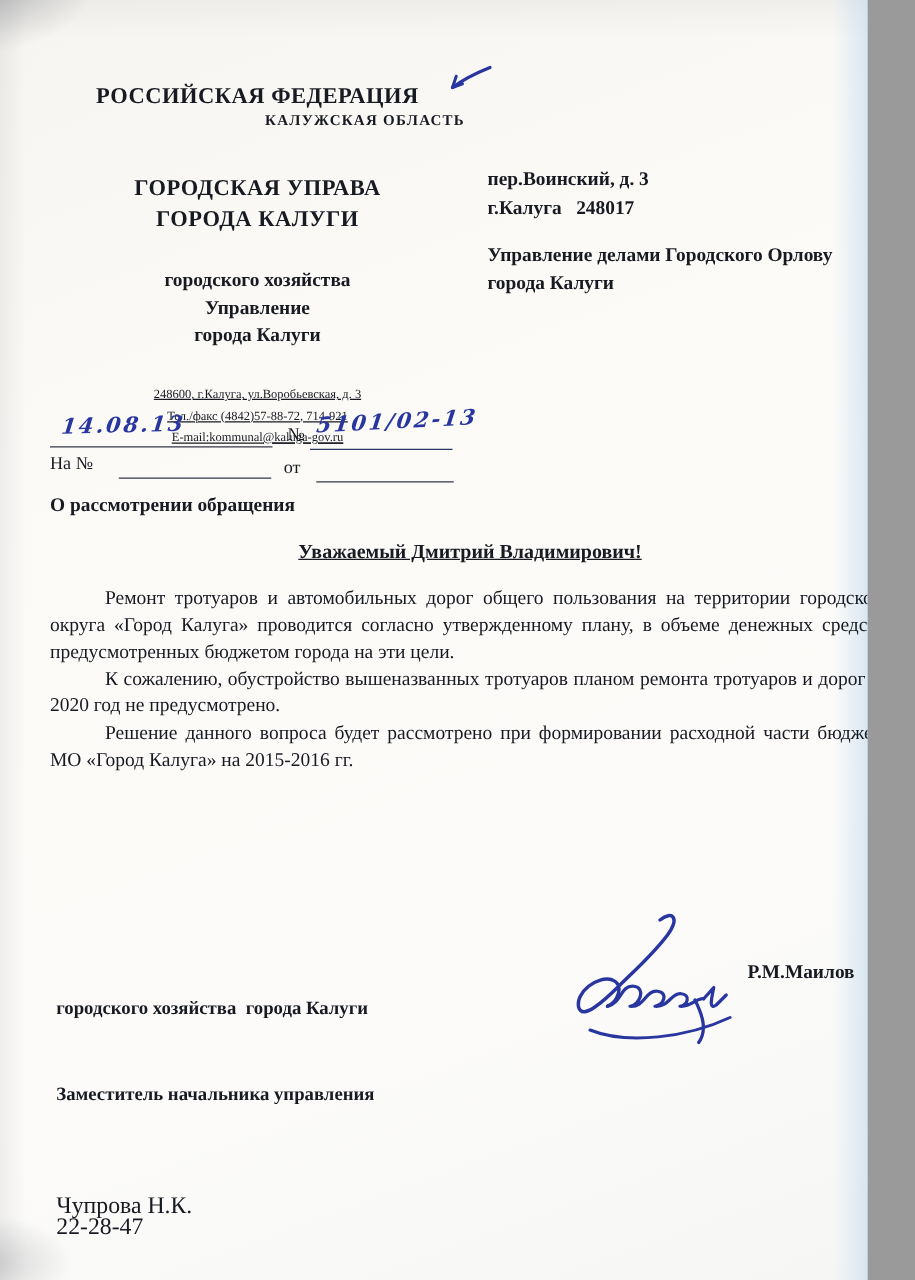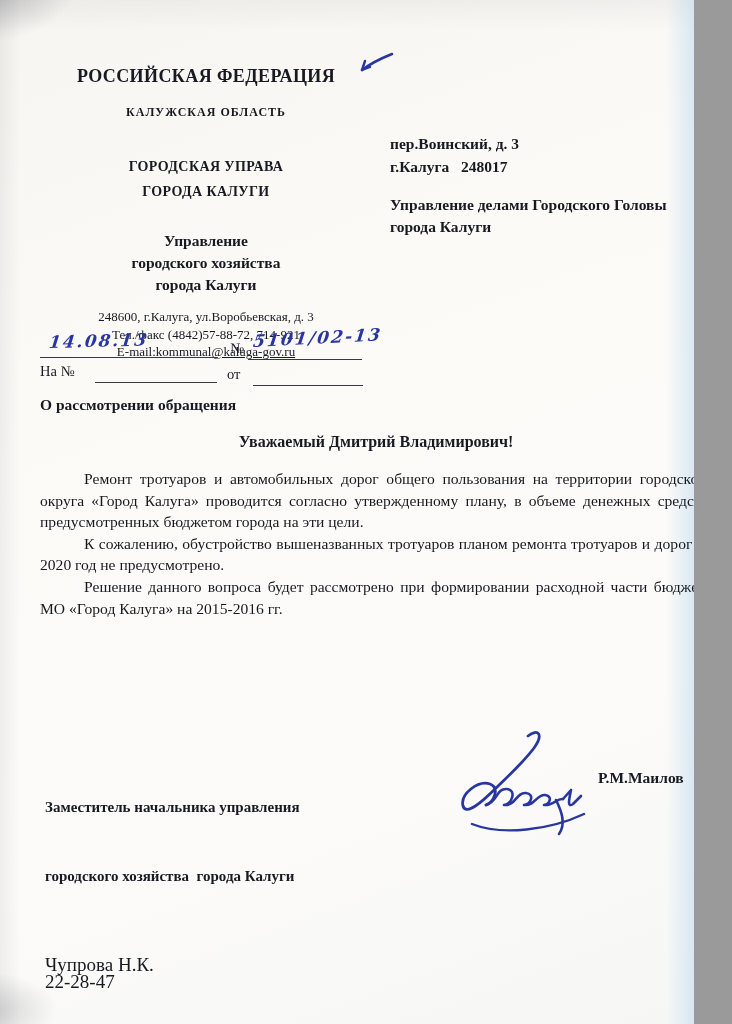--- a/index.html
+++ b/index.html
@@ -13,39 +13,39 @@
       linear-gradient(180deg, rgba(150,152,158,.10), rgba(150,152,158,0) 3%),
       linear-gradient(160deg,#f6f5f1 0%,#fbfaf7 30%,#fcfbf9 70%,#f6f7f5 100%);
     font-family:"Liberation Serif","DejaVu Serif",serif;
     color:#181a22;
   }
   .abs{position:absolute;}
   .b{font-weight:bold;}
   
   .lh-left{left:40px;top:66px;width:332px;text-align:center;}
   .lh-country{font-size:18px;letter-spacing:.4px;}
-  .lh-region{font-size:12px;letter-spacing:1px;margin-top:18px;}
-  .lh-org{margin-top:34px;font-size:14px;line-height:25px;letter-spacing:.4px;}
+  .lh-region{font-size:12px;letter-spacing:1px;margin-top:2px;text-align:right;}
+  .lh-org{margin-top:34px;font-size:18px;line-height:25px;letter-spacing:.4px;}
   .lh-dept{margin-top:26px;font-size:15.5px;line-height:22px;}
-  .lh-contact{margin-top:12px;font-size:13px;line-height:17.5px;font-weight:normal;}
+  .lh-contact{margin-top:27px;font-size:10px;line-height:17.5px;font-weight:normal;text-decoration:underline;}
   .addr{left:390px;top:70px;width:330px;font-size:15.5px;}
   .addr .name{font-size:16px;}
   .addr .street{margin-top:62px;line-height:23px;white-space:pre-wrap;}
   .addr .org{margin-top:16px;line-height:22px;}
   
   .hand{
     font-family:"DejaVu Serif",serif;font-style:italic;font-weight:600;
     color:#2936a0;letter-spacing:2px;font-size:17px;
     transform:skewX(-8deg) rotate(-1.5deg);transform-origin:left bottom;
   }
   .uline{border-bottom:1.6px solid #343947;height:0;}
   .uline-blue{border-bottom:1.6px solid #2c3664;height:0;}
   .reflabel{font-size:14.5px;}
   .subject{left:40px;top:396px;font-size:15.5px;}
-  .salutation{left:40px;top:433px;width:672px;text-align:center;font-size:16px;}
+  .salutation{left:40px;top:433px;width:672px;text-align:center;font-size:16px;text-decoration:underline;}
   .body-text{left:40px;top:468px;width:672px;font-size:15.6px;line-height:21.6px;text-align:justify;}
   .body-text p{margin:0;text-indent:44px;}
   .sig-title{left:45px;top:750px;font-size:15px;line-height:23px;white-space:pre-wrap;}
   .sig-name{left:598px;top:769px;font-size:15.5px;}
   .footer{left:45px;top:956px;font-size:19px;line-height:17px;font-weight:normal;}
   .ink{stroke:#2936a0;fill:none;stroke-linecap:round;stroke-linejoin:round;}
 </style>
 </head>
 <body>
 
@@ -57,35 +57,35 @@
   </svg>
 
   <div class="abs lh-left b">
     <div class="lh-country">РОССИЙСКАЯ ФЕДЕРАЦИЯ</div>
     <div class="lh-region">КАЛУЖСКАЯ ОБЛАСТЬ</div>
     <div class="lh-org">
       <div>ГОРОДСКАЯ УПРАВА</div>
       <div>ГОРОДА КАЛУГИ</div>
     </div>
     <div class="lh-dept">
+      <div>городского хозяйства</div>
       <div>Управление</div>
-      <div>городского хозяйства</div>
       <div>города Калуги</div>
     </div>
     <div class="lh-contact">
       <div>248600, г.Калуга, ул.Воробьевская, д. 3</div>
       <div>Тел./факс (4842)57-88-72, 714-921</div>
       <div><span>E-mail:kommunal</span><span style="text-decoration:underline;">@kaluga-gov.ru</span></div>
     </div>
   </div>
 
   <div class="abs addr b">
     <div class="street"><span>пер.Воинский, д. 3</span><br><span>г.Калуга   248017</span></div>
     <div class="org">
-      <div>Управление делами Городского Головы</div>
+      <div>Управление делами Городского Орлову</div>
       <div>города Калуги</div>
     </div>
   </div>
 
   <div class="abs hand" style="left:48px;top:332px;">14.08.13</div>
   <div class="abs uline" style="left:40px;top:357px;width:178px;"></div>
   <div class="abs reflabel" style="left:230px;top:340px;">№</div>
   <div class="abs hand" style="left:252px;top:331px;transform:skewX(-10deg) rotate(-3deg);">5101/02-13</div>
   <div class="abs uline-blue" style="left:248px;top:359px;width:114px;"></div>
   <div class="abs reflabel" style="left:40px;top:363px;">На №</div>
@@ -97,22 +97,22 @@
 
   <div class="abs salutation b">Уважаемый Дмитрий Владимирович!</div>
 
   <div class="abs body-text">
     <p>Ремонт тротуаров и автомобильных дорог общего пользования на территории городского округа «Город Калуга» проводится согласно утвержденному плану, в объеме денежных средств, предусмотренных бюджетом города на эти цели.</p>
     <p>К сожалению, обустройство вышеназванных тротуаров планом ремонта тротуаров и дорог на 2020 год не предусмотрено.</p>
     <p>Решение данного вопроса будет рассмотрено при формировании расходной части бюджета МО «Город Калуга» на 2015-2016 гг.</p>
   </div>
 
   <div class="abs sig-title b">
+    <div>городского хозяйства  города Калуги</div>
     <div>Заместитель начальника управления</div>
-    <div>городского хозяйства  города Калуги</div>
   </div>
 
   <svg class="abs" style="left:450px;top:726px;" width="150" height="112" viewBox="0 0 150 112">
     <path class="ink" stroke-width="2.8" d="M78 10 C88 2 94 8 84 22 C72 38 56 52 46 62 C32 76 16 90 13 80 C10 68 28 54 40 58 C50 62 44 76 36 79"></path>
     <path class="ink" stroke-width="2.6" d="M36 79 C48 76 46 62 57 63 C67 64 62 78 54 79 C66 80 66 66 76 67 C85 68 81 78 74 79 C85 80 87 68 95 69 C103 70 100 78 94 79 C103 80 107 72 113 73"></path>
     <path class="ink" stroke-width="2.6" d="M113 73 L121 64 C119 74 117 82 123 78 L131 70"></path>
     <path class="ink" stroke-width="2.6" d="M106 74 C112 86 116 98 109 108"></path>
     <path class="ink" stroke-width="2.4" d="M22 98 C52 110 100 104 134 88"></path>
   </svg>
 

